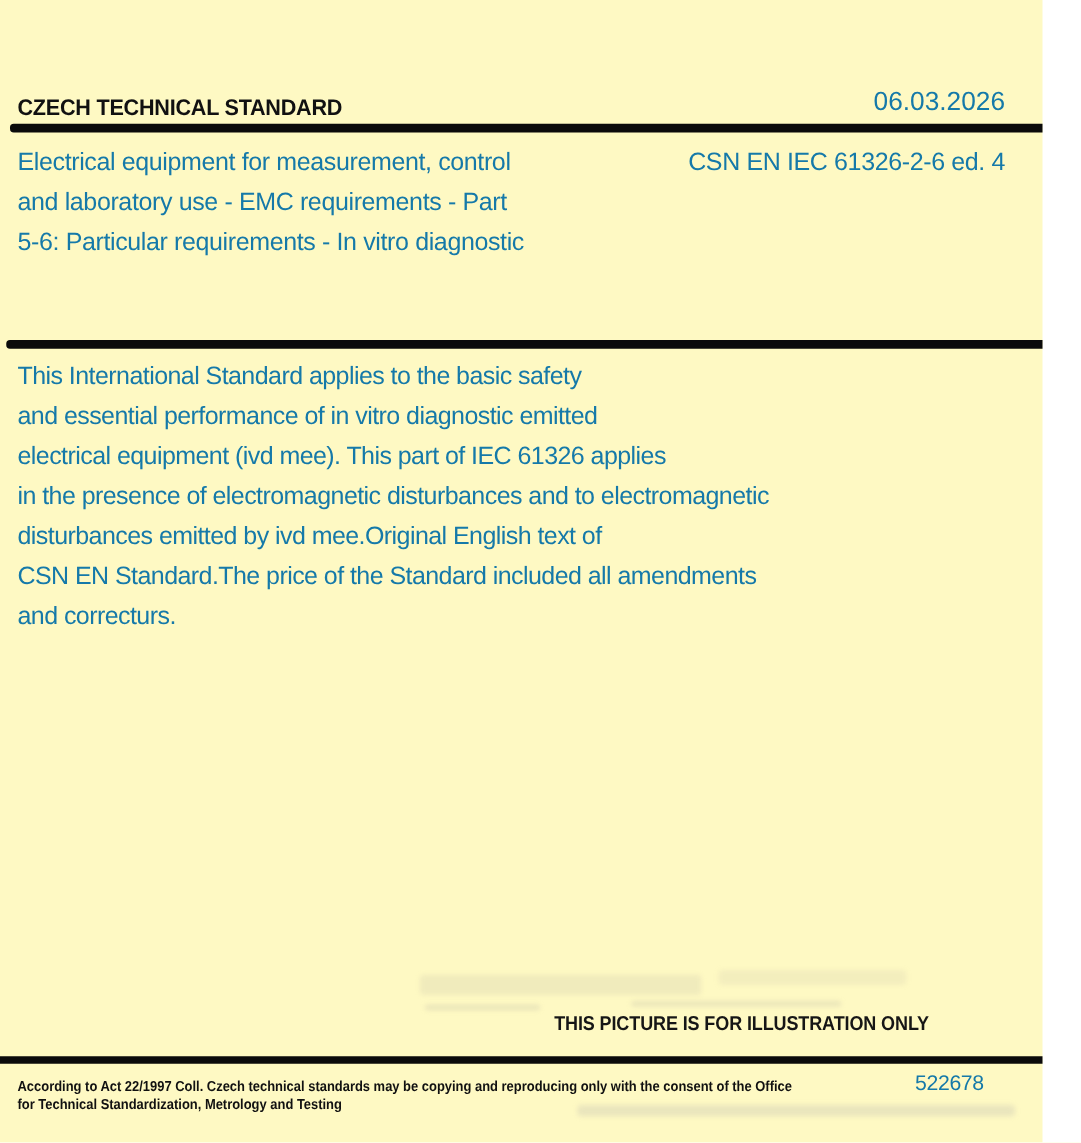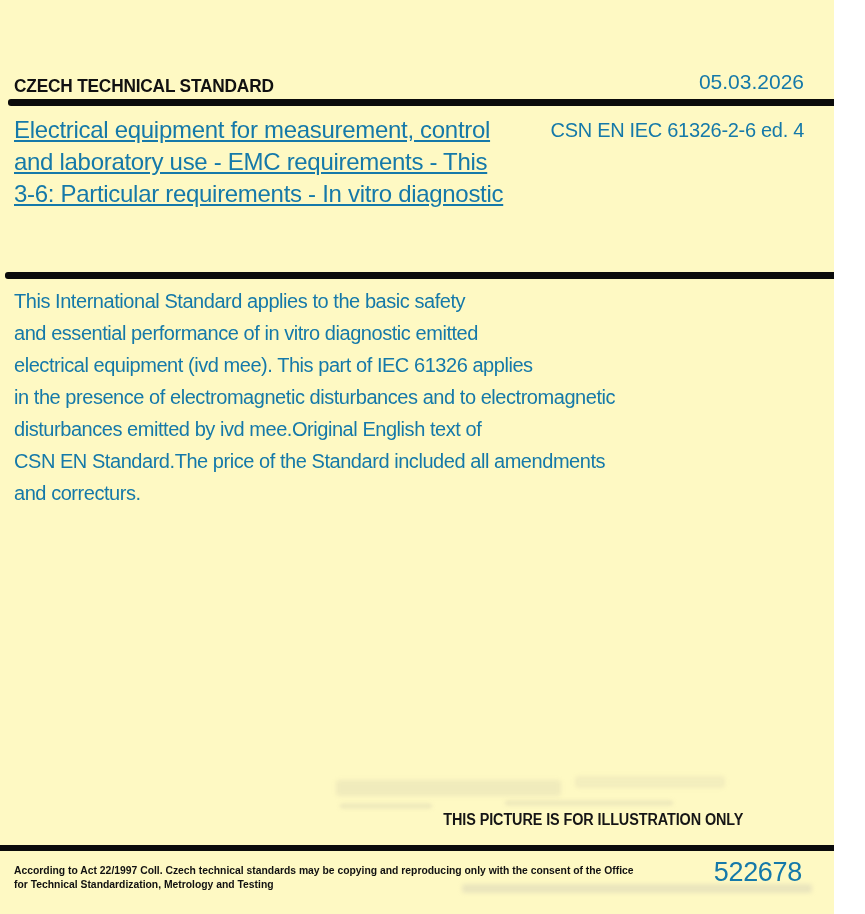--- a/index.html
+++ b/index.html
@@ -47,26 +47,25 @@
     white-space: nowrap;
   }
 
   .title-block {
     position: absolute;
     left: 14px;
     top: 114px;
     width: 500px;
   }
   .title-line {
-    font-size: 24px;
+    font-size: 20px;
     line-height: 32px;
     color: #1579A9;
     letter-spacing: -0.3px;
     white-space: nowrap;
-    text-decoration: underline;
   }
   .ref-block {
     position: absolute;
     right: 30px;
     top: 114px;
   }
   .ref-line {
     font-size: 20px;
     line-height: 32px;
     color: #1579A9;
@@ -121,42 +120,42 @@
     font-weight: bold;
     line-height: 14px;
     color: #111111;
     transform: scaleX(0.90);
     transform-origin: left top;
   }
   .legal-line { white-space: nowrap; }
 
   .catalog-number {
     position: absolute;
-    right: 32px;
+    right: 47px;
     top: 857px;
-    font-size: 27px;
+    font-size: 17px;
     color: #1579A9;
     letter-spacing: -0.3px;
     white-space: nowrap;
   }
 </style>
 </head>
 <body>
 
 <div class="page">
 
   <h1 class="doc-title">CZECH TECHNICAL STANDARD</h1>
-  <div class="issue-date">05.03.2026</div>
+  <div class="issue-date">06.03.2026</div>
 
   <div class="rule rule-1"></div>
 
   <div class="title-block">
     <div class="title-line">Electrical equipment for measurement, control</div>
-    <div class="title-line">and laboratory use - EMC requirements - This</div>
-    <div class="title-line">3-6: Particular requirements - In vitro diagnostic</div>
+    <div class="title-line">and laboratory use - EMC requirements - Part</div>
+    <div class="title-line">5-6: Particular requirements - In vitro diagnostic</div>
   </div>
 
   <div class="ref-block">
     <div class="ref-line">CSN EN IEC 61326-2-6 ed. 4</div>
   </div>
 
   <div class="rule rule-2"></div>
 
   <div class="abstract">
     <div class="abstract-line">This International Standard applies to the basic safety</div>

